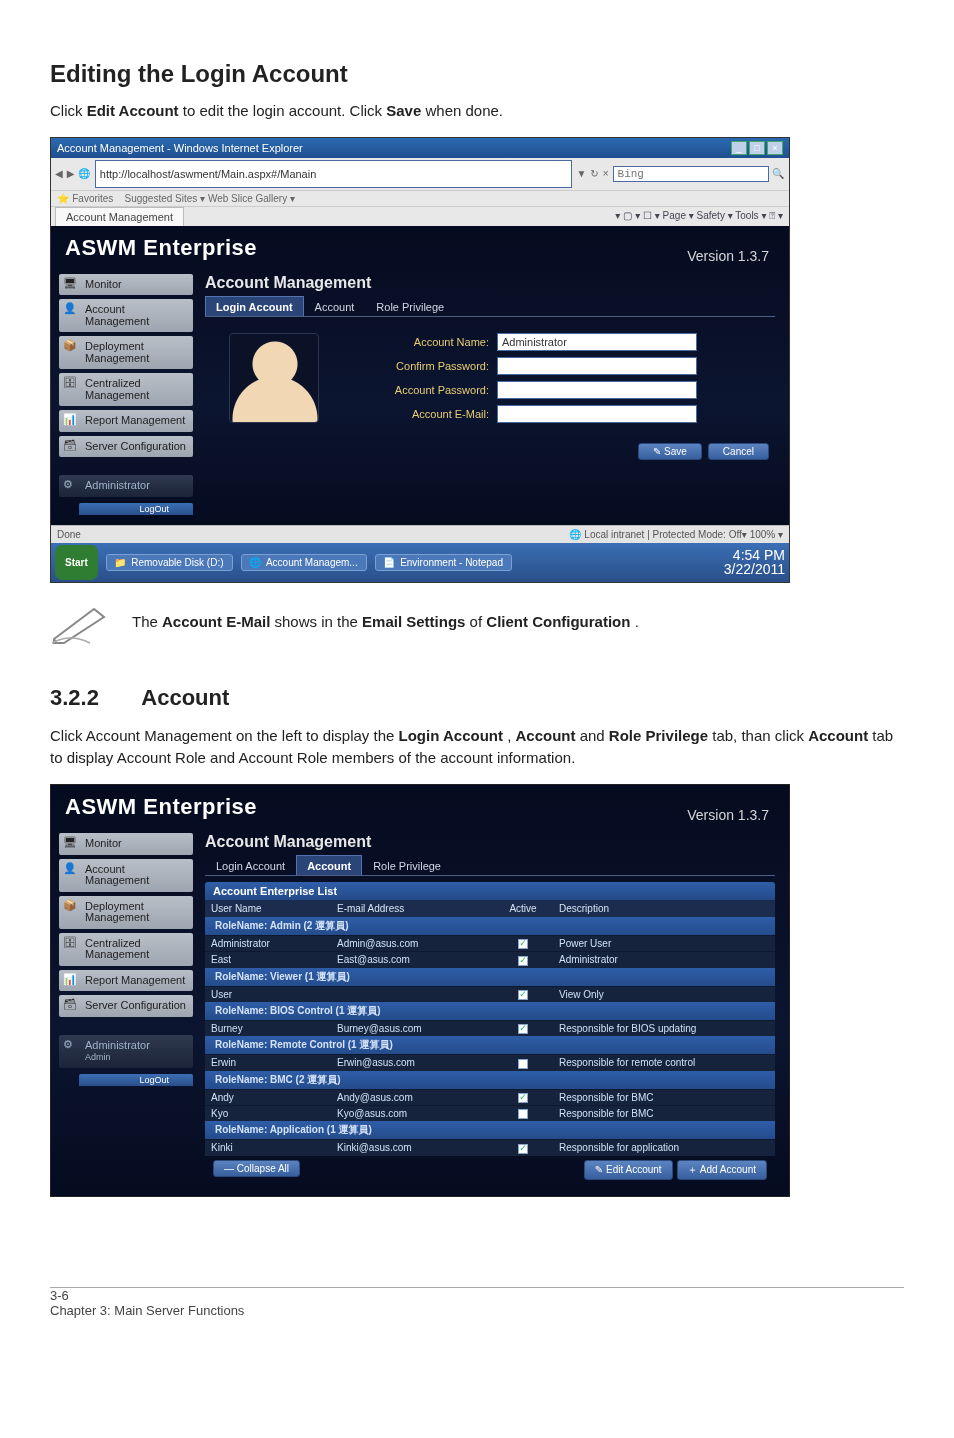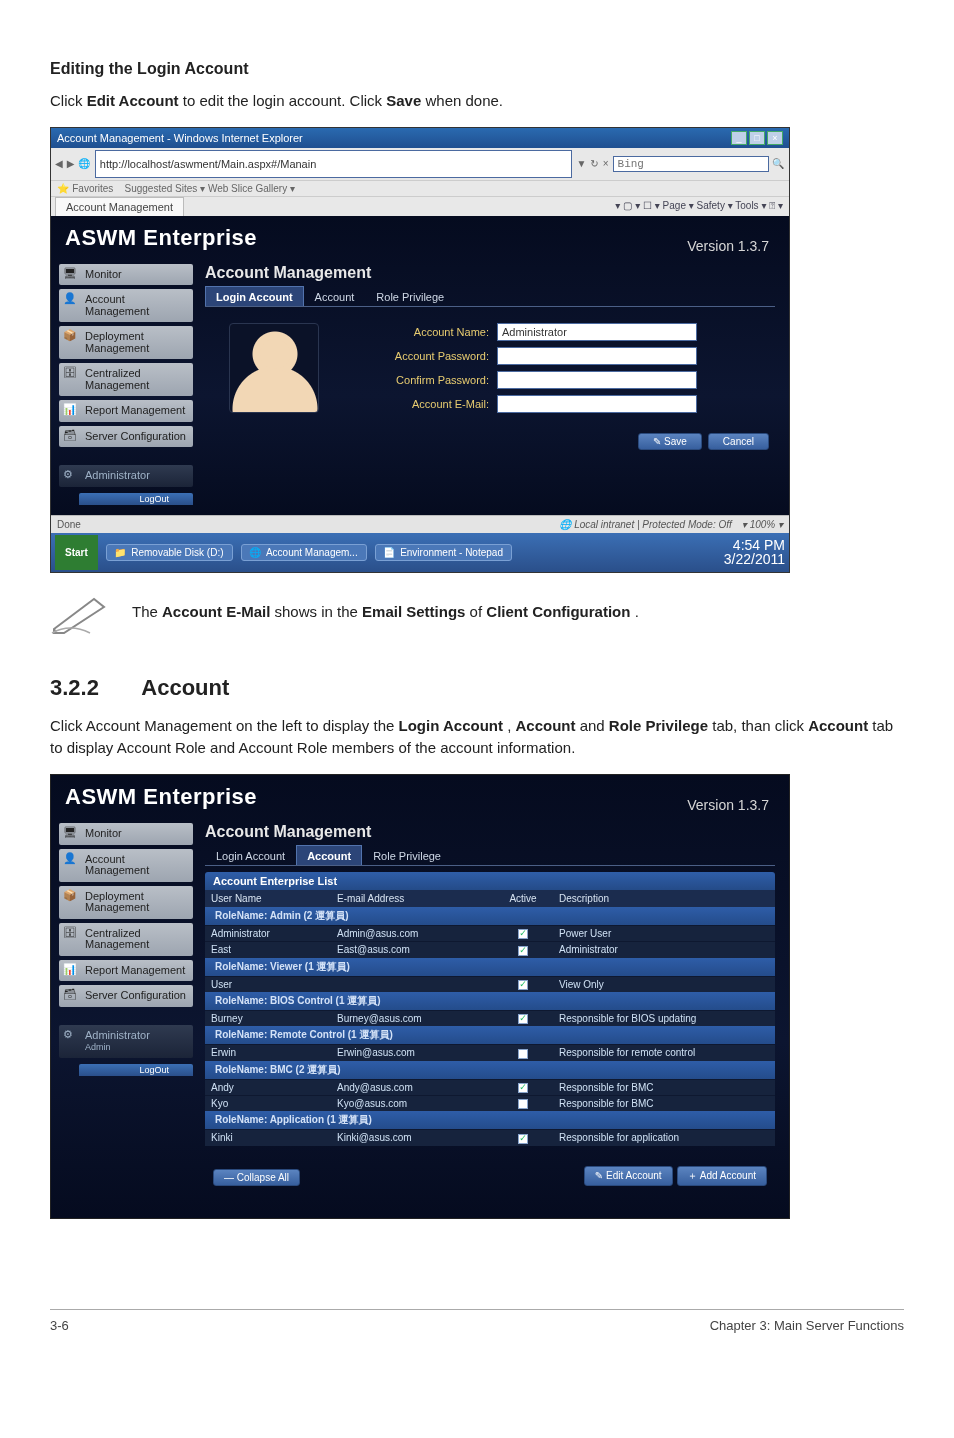--- a/index.html
+++ b/index.html
@@ -5,21 +5,21 @@
     * { box-sizing: border-box; margin: 0; padding: 0; }
     body {
       font-family: Arial, Helvetica, sans-serif;
       background: #fff;
       width: 954px;
       margin: 0 auto;
       padding: 60px 50px 30px 50px;
       font-size: 14px;
       color: #222;
     }
-    h2.section-heading { font-size: 16px; font-weight: bold; margin-bottom: 12px; }
+    h2.section-heading { font-size: 24px; font-weight: bold; margin-bottom: 12px; }
     p.body-text { font-size: 15px; line-height: 1.5; margin-bottom: 14px; }
     .bold { font-weight: bold; }
     .window-frame { border: 1px solid #333; background: #ddd; margin-bottom: 18px; width: 740px;}
     .win-titlebar { background: linear-gradient(#2a6ab0,#1f4f90); color: #fff; font-size: 11px; padding: 3px 6px; display:flex; align-items:center; justify-content:space-between;}
     .win-ctrl { display:flex; gap:2px;}
     .win-btn { width:16px; height:14px; background:#c0d0e8; border:1px solid #4a6; font-size:9px; text-align:center; line-height:12px;}
     .win-addr { background:#e8e8e8; display:flex; align-items:center; padding:2px 4px; font-size:10px; color:#666; gap:4px;}
     .win-fav  { background:#e8e8e8; padding:2px 6px; font-size:10px; color:#666; border-top:1px solid #ccc;}
     .win-tabbar { background:#e8e8e8; display:flex; align-items:center; border-top:1px solid #ccc;}
     .win-tab { background:#f8f8f8; border:1px solid #bbb; border-bottom:none; padding:3px 10px; font-size:11px; color:#444; margin-left:4px;}
@@ -44,23 +44,23 @@
     .avatar::before { content:""; position:absolute; left:30px; top:15px; width:30px; height:30px; border-radius:50%; background:#f2d7b5;}
     .avatar::after { content:""; position:absolute; left:13px; top:46px; width:64px; height:60px; border-radius:50% 50% 0 0; background:#f2d7b5;}
     .form-rows { display:flex; flex-direction:column; gap:6px;}
     .form-row { display:flex; align-items:center; gap:8px;}
     .form-label { width:130px; text-align:right; color:#e8cc70; font-size:11px;}
     .form-input { flex:0 0 200px; height:18px; background:#fff; border:1px solid #4b6aa0; font-size:11px; color:#333; padding:0 4px;}
     .bottom-btns { display:flex; gap:6px; justify-content:flex-end; padding:20px 6px 0 0;}
     .aswm-btn { background:linear-gradient(#5b84c0,#375f9e); border:1px solid #2a4a7d; border-radius:3px; color:#fff; font-size:10px; padding:2px 14px;}
     .aswm-btn.with-icon::before{content:"✎ "; font-size:10px;}
     .win-status { background:#e4e4e4; font-size:10px; color:#555; display:flex; align-items:center; padding:3px 6px; border-top:1px solid #bbb; gap:14px;}
-    .win-status .right { margin-left:auto; display:flex; gap:10px; align-items:center;font-style:italic;}
+    .win-status .right { margin-left:auto; display:flex; align-items:center;}
     .taskbar { background:linear-gradient(#3b6fb5,#2a4f8a); display:flex; align-items:center; gap:8px; padding:2px 4px;}
-    .taskbar-start { background:#2e7d32; border-radius:0; color:#fff; font-size:10px; padding:12px 10px; font-weight:bold;}
+    .taskbar-start { background:#2e7d32; border-radius:7px; color:#fff; font-size:10px; padding:12px 10px; font-weight:bold;}
     .taskbar-item { background:#4b78b8; border:1px solid #7aa0d4; border-radius:3px; font-size:10px; color:#fff; padding:2px 8px; display:flex; align-items:center; gap:4px;}
     .taskbar-clock { margin-left:auto; font-size:14px; color:#fff; text-align:right; line-height:1.0;}
 
     .note-block { display:flex; align-items:flex-start; gap:18px; margin:20px 0 40px 0;}
     .note-icon { width:64px; height:42px; position:relative;}
     .note-icon svg { width:64px; height:42px;}
     .note-text { font-size:15px; flex:1; padding-top:10px;}
 
     h2.numbered { font-size:22px; font-weight:bold; margin-bottom:14px;}
     .num-prefix { display:inline-block; width:86px;}
@@ -68,24 +68,24 @@
     
     .acct-list-frame { border:1px solid #222; width:740px; margin-bottom:90px;}
     .info-header { background:linear-gradient(#2f5ea9,#244b88); color:#fff; font-size:11px; font-weight:bold; padding:3px 8px; border-radius:3px 3px 0 0;}
     .tbl { width:100%; font-size:10px; color:#cfe1f4;}
     .tbl-head { display:flex; background:#1b2c4e; color:#d7e3f1; padding:3px 6px; gap:6px;}
     .tbl-row { display:flex; padding:2px 6px; gap:6px; background:#16233d; border-top:1px solid #0e1830;}
     .c1{flex:0 0 120px;} .c2{flex:0 0 150px;} .c3{flex:0 0 60px; text-align:center;} .c4{flex:1;}
     .group-row { background:linear-gradient(#2e5da8, #244c8b); color:#d4e2f7; font-size:10px; padding:2px 10px; font-weight:bold; }
     .checkbox { display:inline-block; width:10px; height:10px; border:1px solid #88a4cc; background:#fff; vertical-align:middle;}
     .checkbox.checked::after{content:"✓"; color:#2b6; font-size:9px; position:relative; top:-3px; left:0;}
-    .collapse-bar { display:flex; align-items:flex-end; gap:4px; padding:20px 8px;}
+    .collapse-bar { display:flex; align-items:flex-start; gap:4px; padding:4px 8px;}
     .collapse-btn { background:linear-gradient(#5b84c0,#375f9e); color:#fff; font-size:10px; padding:2px 10px; border:1px solid #2a4a7d; border-radius:3px;}
     .collapse-right { margin-left:auto; display:flex; gap:4px;}
-    .page-footer { display:flex; justify-content:space-between; font-size:13px; color:#444; border-top:1px solid #aaa; padding-top:8px; margin-top:20px;}
+    .page-footer { display:flex; justify-content:space-between; font-size:13px; color:#444; border-top:1px solid #aaa; margin-top:20px;flex-direction:column;}
   </style>
 </head>
 <body>
 
 <h2 class="section-heading">Editing the Login Account</h2>
 <p class="body-text">
   <span>Click </span>
   <span class="bold">Edit Account</span>
   <span> to edit the login account. Click </span>
   <span class="bold">Save</span>
@@ -145,25 +145,25 @@
           <div class="tab">Role Privilege</div>
         </div>
         <div class="form-area">
           <div class="avatar"></div>
           <div class="form-rows">
             <div class="form-row">
               <div class="form-label">Account Name:</div>
               <input class="form-input" value="Administrator" style="">
             </div>
             <div class="form-row">
+              <div class="form-label">Confirm Password:</div>
+              <input type="password" class="form-input" style="">
+            </div>
+            <div class="form-row">
               <div class="form-label">Account Password:</div>
-              <input type="password" class="form-input" style="">
-            </div>
-            <div class="form-row">
-              <div class="form-label">Confirm Password:</div>
               <input type="password" class="form-input" style="">
             </div>
             <div class="form-row">
               <div class="form-label">Account E-Mail:</div>
               <input class="form-input" style="">
             </div>
           </div>
         </div>
         <div class="bottom-btns">
           <button class="aswm-btn with-icon">Save</button>

